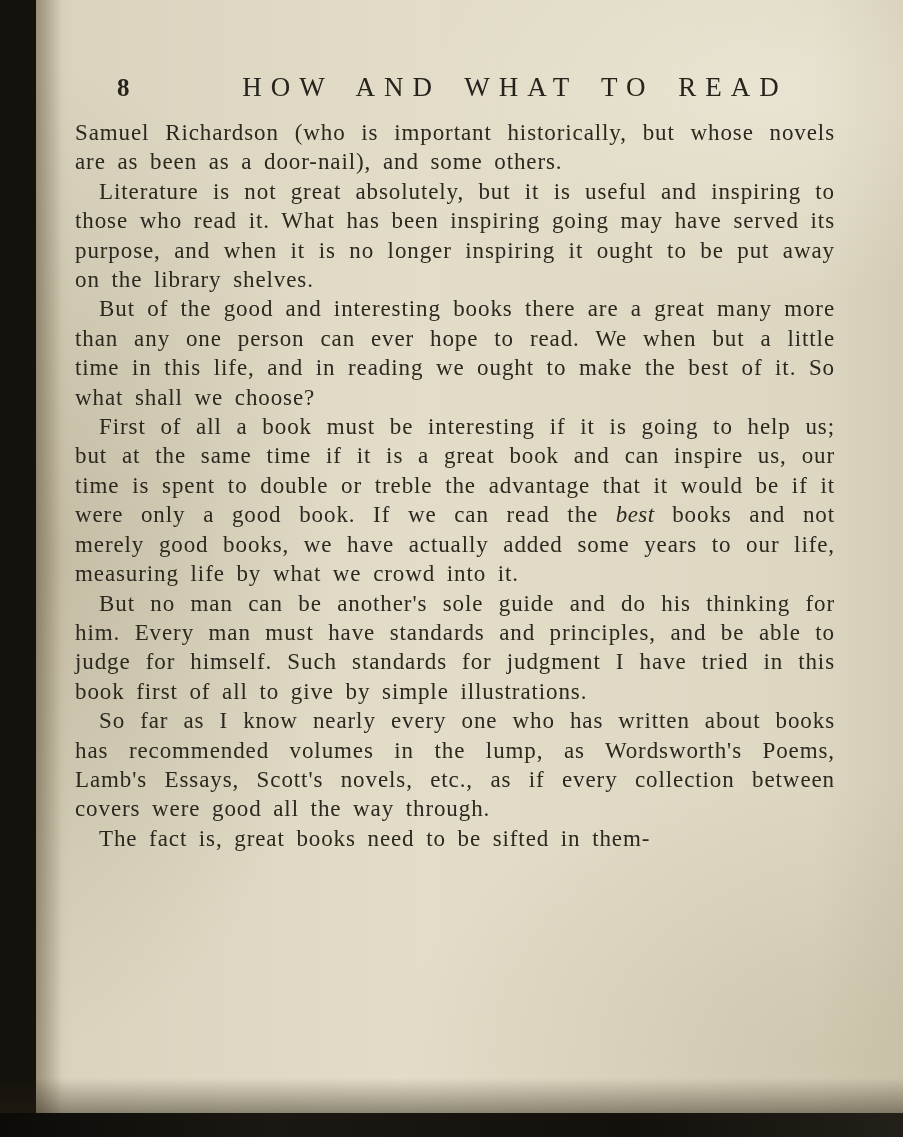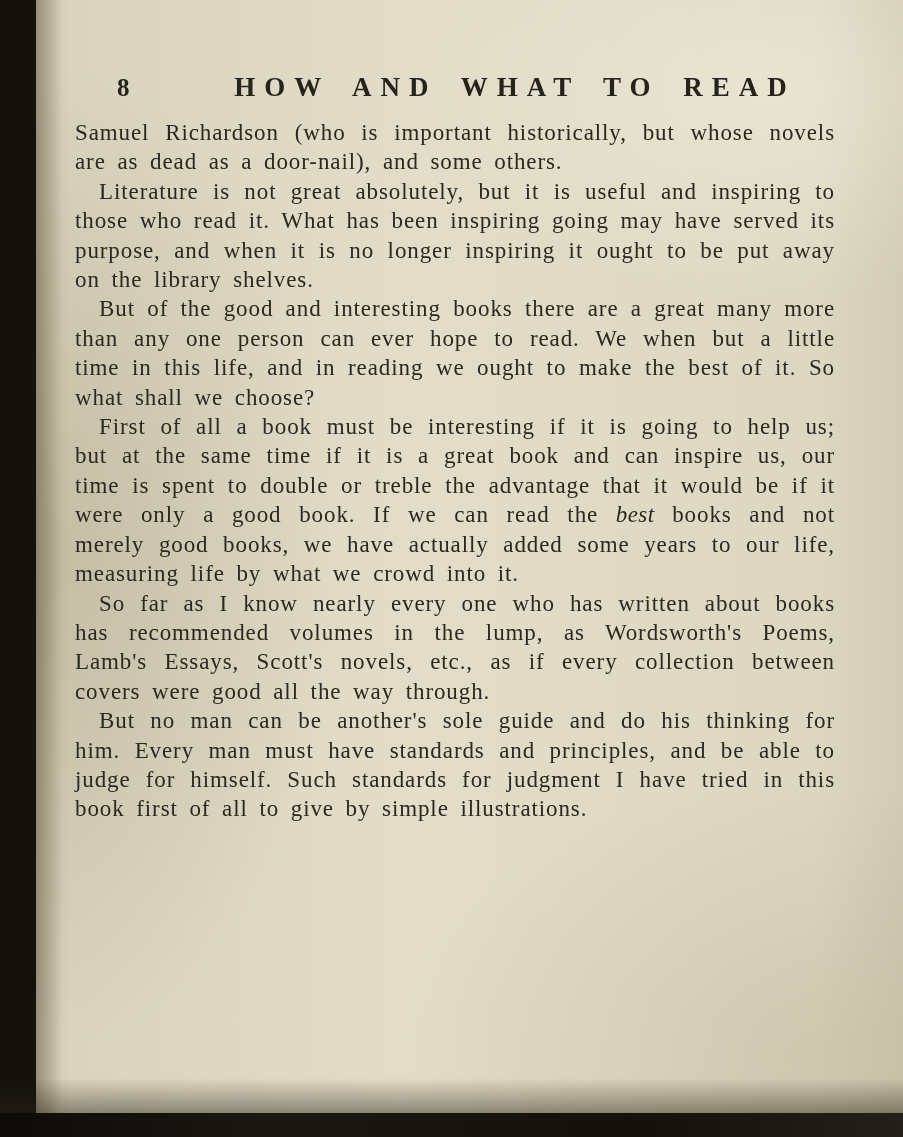--- a/index.html
+++ b/index.html
@@ -79,21 +79,20 @@
   .page-title {
     position: absolute;
     left: 120px; right: 0;
     top: 0;
     text-align: center;
     font-size: 27px;
     letter-spacing: 9px;
     word-spacing: 8px;
     color: #26231c;
     white-space: nowrap;
-    font-weight: bold;
   }
   
   .body-text {
     position: absolute;
     left: 75px; top: 118px;
     width: 760px;
     color: #2b2820;
     font-size: 23px;
     line-height: 29.4px;
     letter-spacing: 0.9px;
@@ -119,24 +118,25 @@
   <div class="page"></div>
   <div class="spine"></div>
   <div class="page-left-shadow"></div>
 
   <div class="header">
     <span class="page-number">8</span>
     <span class="page-title">HOW AND WHAT TO READ</span>
   </div>
 
   <div class="body-text">
-    <p class="no-indent">Samuel Richardson (who is important historically, but whose novels are as dead as a door-nail), and some others.</p>
+    <p class="no-indent">Samuel Richardson (who is important historically, but whose novels are as been as a door-nail), and some others.</p>
     <p>Literature is not great absolutely, but it is useful and inspiring to those who read it.  What has been inspiring going may have served its purpose, and when it is no longer inspiring it ought to be put away on the library shelves.</p>
     <p>But of the good and interesting books there are a great many more than any one person can ever hope to read.  We when but a little time in this life, and in reading we ought to make the best of it.  So what shall we choose?</p>
     <p><span>First of all a book must be interesting if it is going to help us; but at the same time if it is a great book and can inspire us, our time is spent to double or treble the advantage that it would be if it were only a good book.  If we can read the </span><em>best</em><span> books and not merely good books, we have actually added some years to our life, measuring life by what we crowd into it.</span></p>
+    <p>But no man can be another's sole guide and do his thinking for him.  Every man must have standards and principles, and be able to judge for himself.  Such standards for judgment I have tried in this book first of all to give by simple illustrations.</p>
     <p>So far as I know nearly every one who has written about books has recommended volumes in the lump, as Wordsworth's Poems, Lamb's Essays, Scott's novels, etc., as if every collection between covers were good all the way through.</p>
-    <p>But no man can be another's sole guide and do his thinking for him.  Every man must have standards and principles, and be able to judge for himself.  Such standards for judgment I have tried in this book first of all to give by simple illustrations.</p>
+    <p>The fact is, great books need to be sifted in them-</p>
   </div>
 
   <div class="page-bottom-shadow"></div>
   <div class="bottom-edge"></div>
 
 </div>
 
 </body></html>

